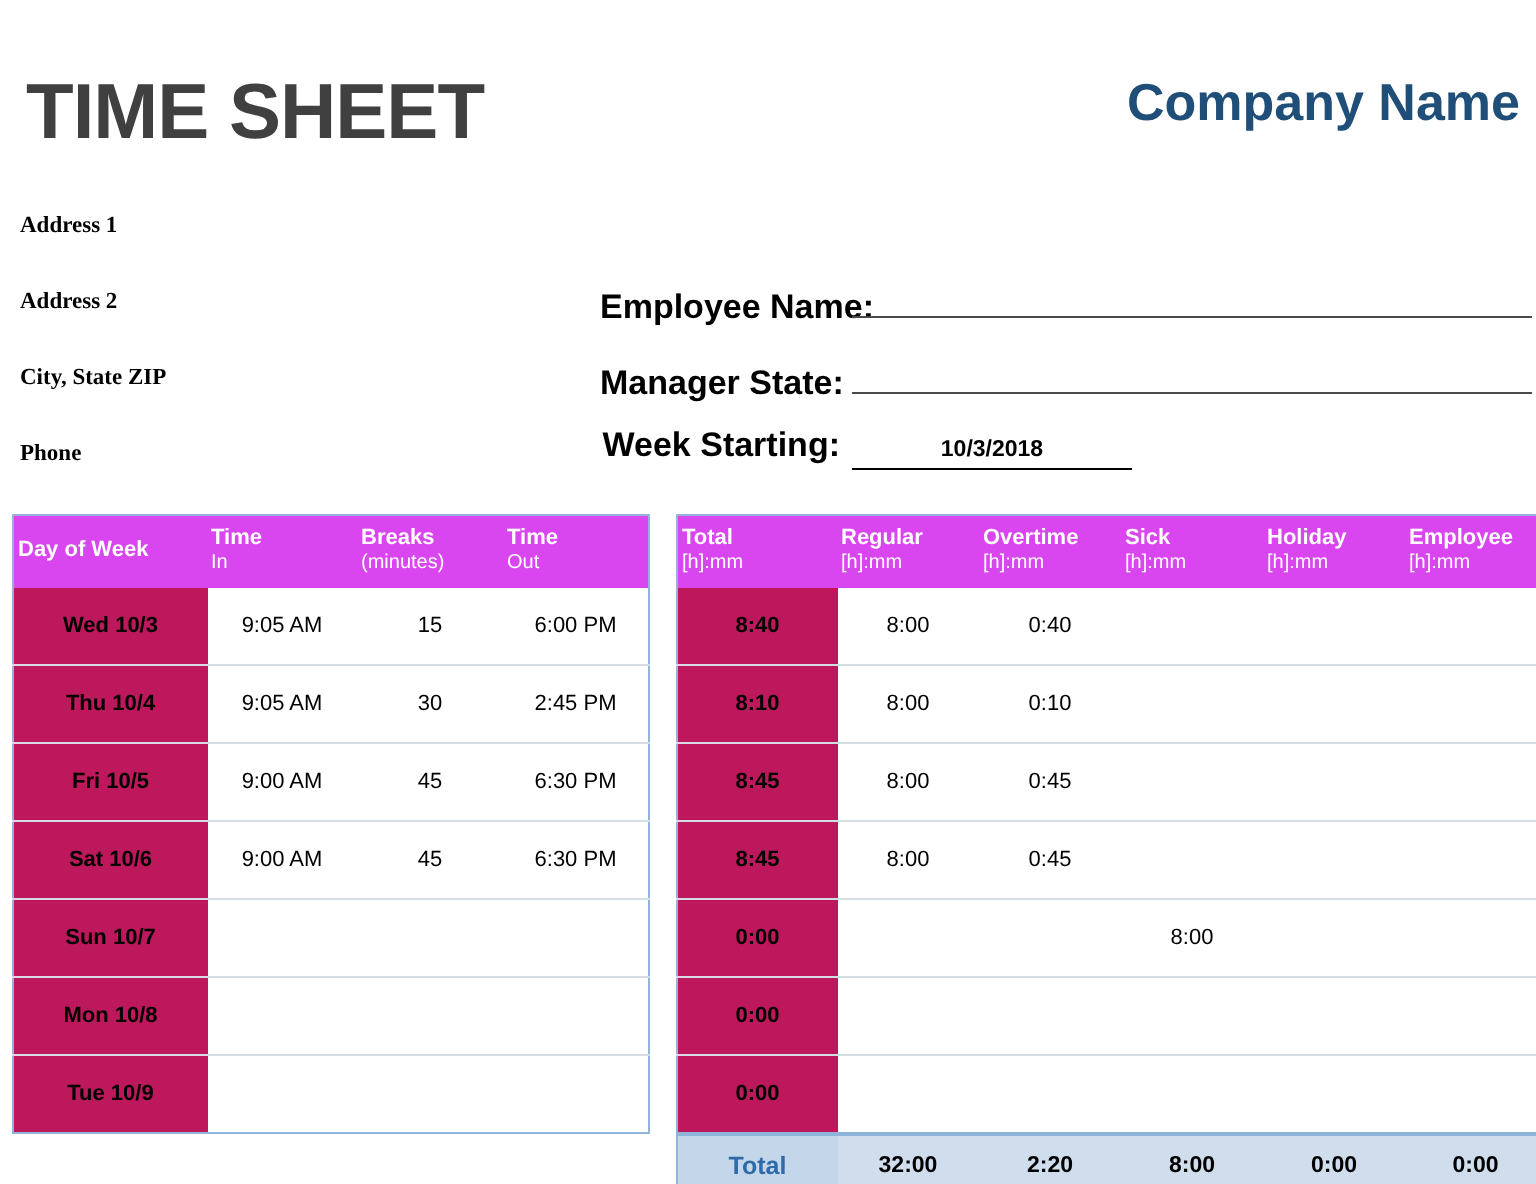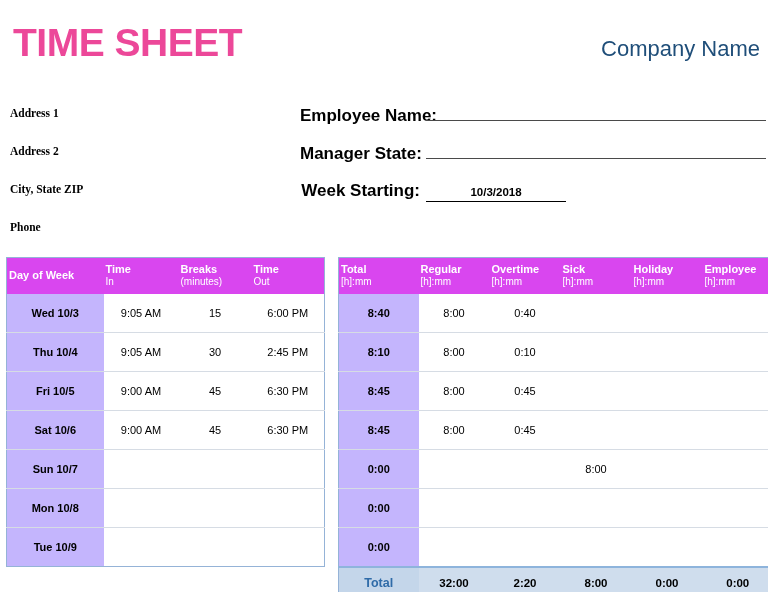--- a/index.html
+++ b/index.html
@@ -13,34 +13,34 @@
     font-family: "Liberation Sans", sans-serif;
     color: #000000;
     overflow: hidden;
     position: relative;
   }
 
   
   .page-title {
     position: absolute;
     left: 13px;
-    top: 23px;
+    top: 37px;
     font-size: 39px;
     font-weight: bold;
-    color: #ec4899;
+    color: #404040;
     letter-spacing: -0.5px;
     line-height: 1;
     white-space: nowrap;
   }
   .company-name {
     position: absolute;
     right: 8px;
     top: 36px;
-    font-size: 22px;
-    font-weight: normal;
+    font-size: 26px;
+    font-weight: bold;
     color: #1f4e79;
     white-space: nowrap;
   }
 
   
   .address-block {
     position: absolute;
     left: 10px;
     top: 105px;
     width: 290px;
@@ -75,20 +75,21 @@
     padding-right: 6px;
   }
   .form-underline {
     flex: 1;
     border-bottom: 1.4px solid #4a4a4a;
     height: 15px;
     font-size: 11.5px;
     font-weight: bold;
     text-align: center;
     white-space: nowrap;
+    margin-top: 38px;
   }
   .form-underline.short {
     flex: 0 0 140px;
     border-bottom: 1.6px solid #000000;
   }
 
   
   .tbl {
     position: absolute;
     border-collapse: collapse;
@@ -123,21 +124,21 @@
     font-size: 11px;
     height: 38px;
     text-align: center;
     border-bottom: 1px solid #d6dce4;
     border-top: none;
     background: #ffffff;
     padding: 0 2px;
     vertical-align: middle;
   }
   .tbl td.key-col {
-    background: #c4b5fd;
+    background: #be185d;
     font-weight: bold;
   }
   .tbl-left { border: 1px solid #95b3d7; }
   .tbl-right { border: 1px solid #95b3d7; }
   .tbl-left tr:last-child td,
   .tbl-right tr.data-row:last-child td {
     border-bottom: none;
   }
   tr.total-row td {
     background: #cfdded;

